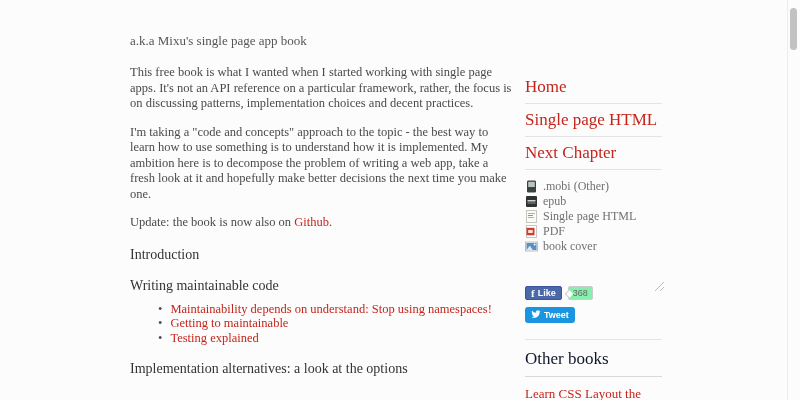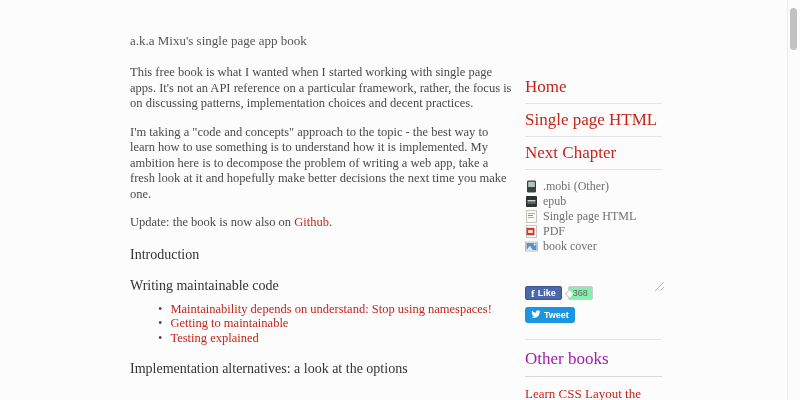--- a/index.html
+++ b/index.html
@@ -43,21 +43,21 @@
   .fb-count::before { content: ""; position: absolute; left: -3px; top: 4px; width: 5px; height: 5px;
                       background: #fff; border-left: 1px solid #ccc; border-bottom: 1px solid #ccc;
                       transform: rotate(45deg); }
   .tweet-row { margin-top: 5px; }
   .tweet-btn { display: inline-flex; align-items: center; gap: 3px; height: 16px; padding: 0 6px;
                background: var(--tw, #1b95e0); border-radius: 3px; color: #fff; font-size: 9px;
                font-weight: bold; cursor: pointer; }
 
   .side-divider { border: 0; border-top: 1px solid #e3e3e3; margin-top: 16px; }
   .other-books { margin-top: 10px; }
-  .other-books h2 { font-size: 17px; line-height: 17px; font-weight: normal; color: #a21caf;
+  .other-books h2 { font-size: 17px; line-height: 17px; font-weight: normal; color: #0f172a;
                     padding-bottom: 9px; border-bottom: 1px solid #d9d9d9; }
   .book-line { margin-top: 9px; font-size: 13px; line-height: 15px; }
 
   
   .resize-grip { position: absolute; left: 654px; top: 281px; width: 11px; height: 11px; cursor: nwse-resize; }
   .scrollbar-track { position: absolute; right: 0; top: 0; width: 13px; height: 400px;
                      background: #fcfcfc; border-left: 1px solid #ededed; }
   .scrollbar-thumb { position: absolute; right: 3px; top: 8px; width: 7px; height: 42px;
                      background: #c2c2c2; border-radius: 4px; cursor: pointer; }
 </style>

